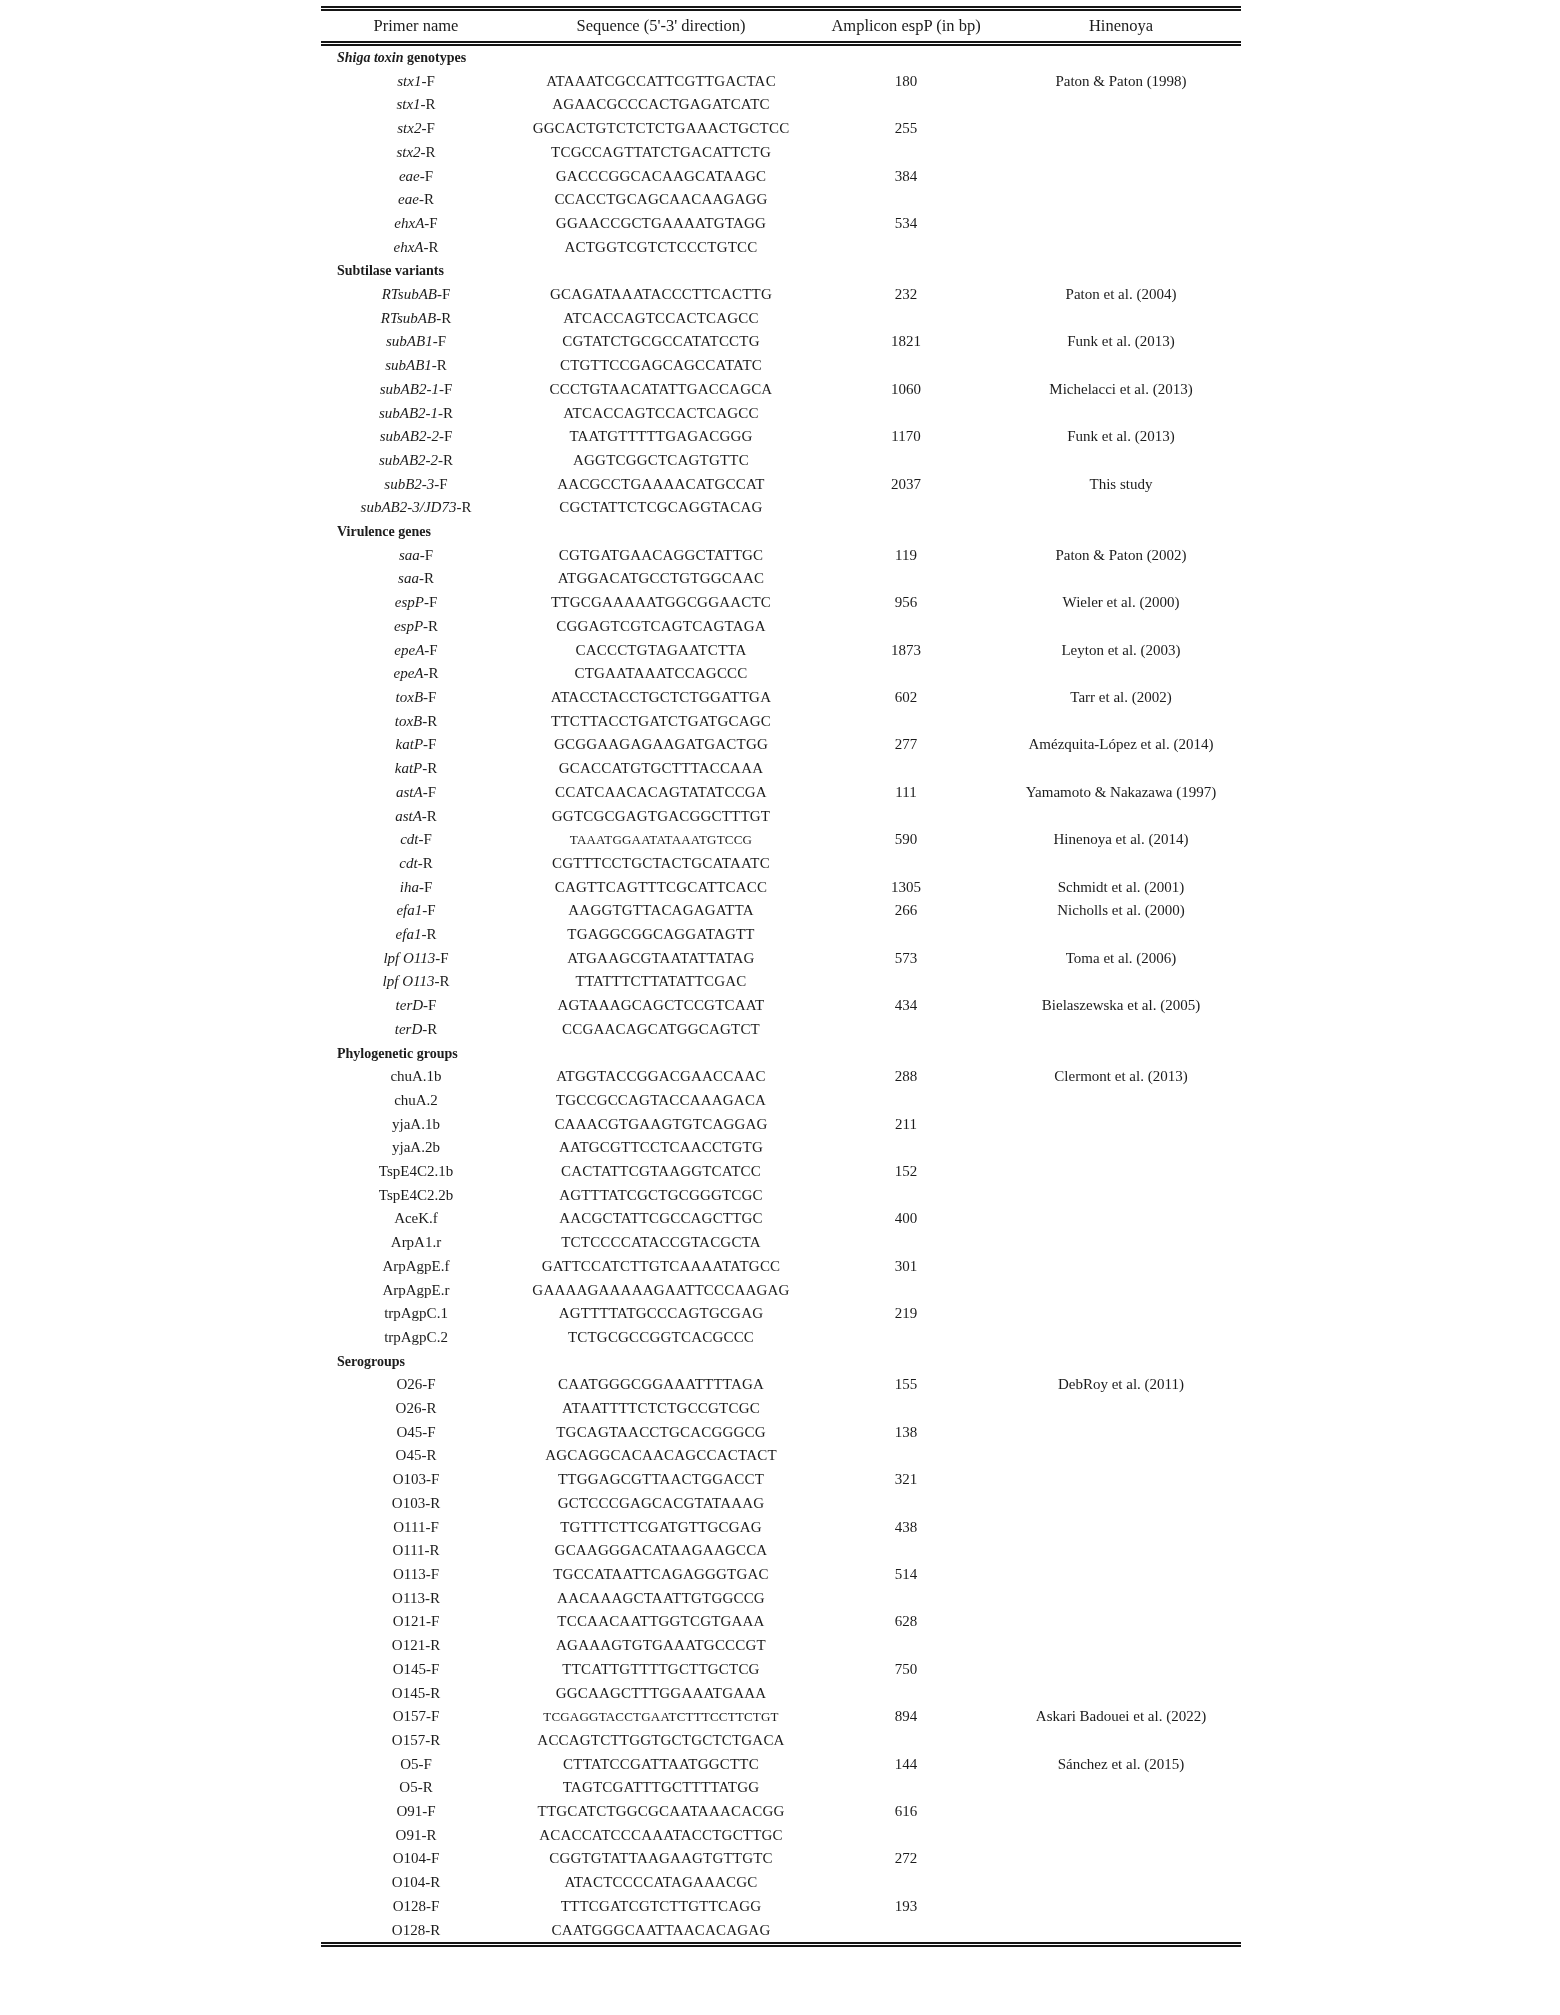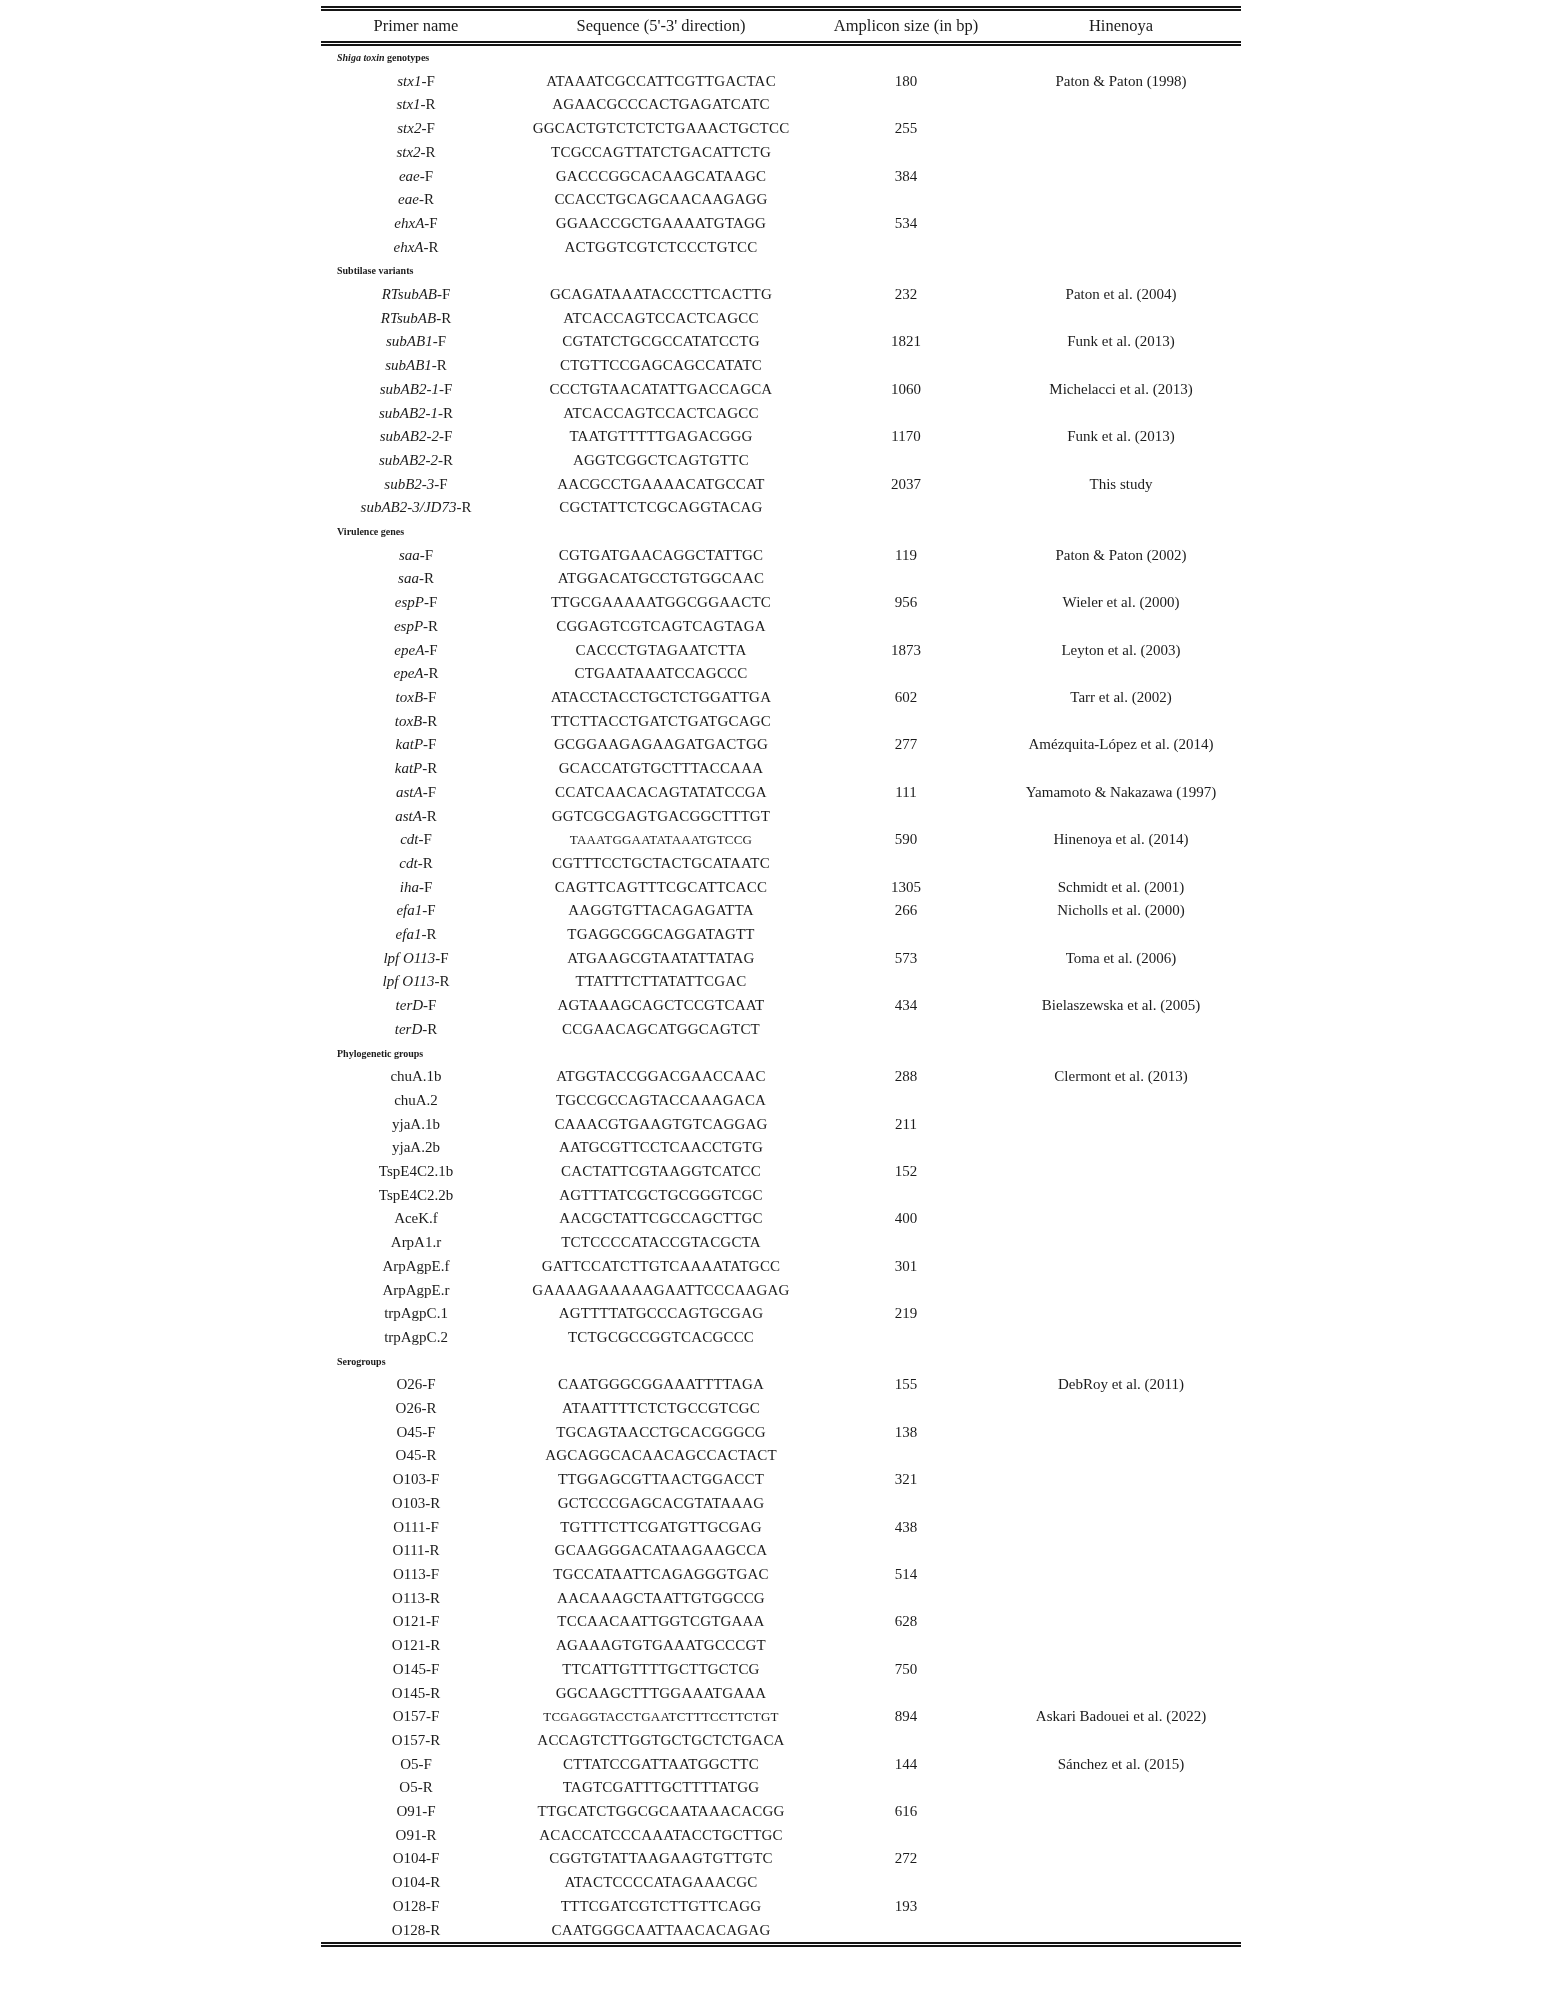--- a/index.html
+++ b/index.html
@@ -51,21 +51,21 @@
     padding: 0;
     text-align: center;
     vertical-align: middle;
     white-space: nowrap;
     overflow: visible;
   }
   tr.section-row td {
     text-align: left;
     padding-left: 16px;
     font-weight: bold;
-    font-size: 10px;
+    font-size: 14px;
   }
   tr.section-row .sec-italic { font-style: italic; }
   td.primer-name .gene-italic { font-style: italic; }
   td.sequence-cell { letter-spacing: 0.2px; }
   td.sequence-cell.seq-small { font-size: 13px; margin-top: 12px; }
   td.amplicon-cell, td.reference-cell { font-size: 15px; }
 </style>
 </head>
 <body>
 
@@ -74,21 +74,21 @@
     <colgroup>
       <col class="c1">
         <col class="c2">
         <col class="c3">
         <col class="c4">
     </colgroup>
     <thead>
       <tr>
           <th>Primer name</th>
           <th>Sequence (5'-3' direction)</th>
-          <th>Amplicon size (in bp)</th>
+          <th>Amplicon espP (in bp)</th>
           <th>Hinenoya</th>
         </tr>
     </thead>
     <tbody>
         <tr class="section-row">
           <td colspan="4"><span class="sec-italic">Shiga toxin</span><span> genotypes</span></td>
         </tr>
         <tr>
           <td class="primer-name"><span class="gene-italic">stx1</span><span>-F</span></td>
           <td class="sequence-cell">ATAAATCGCCATTCGTTGACTAC</td>

